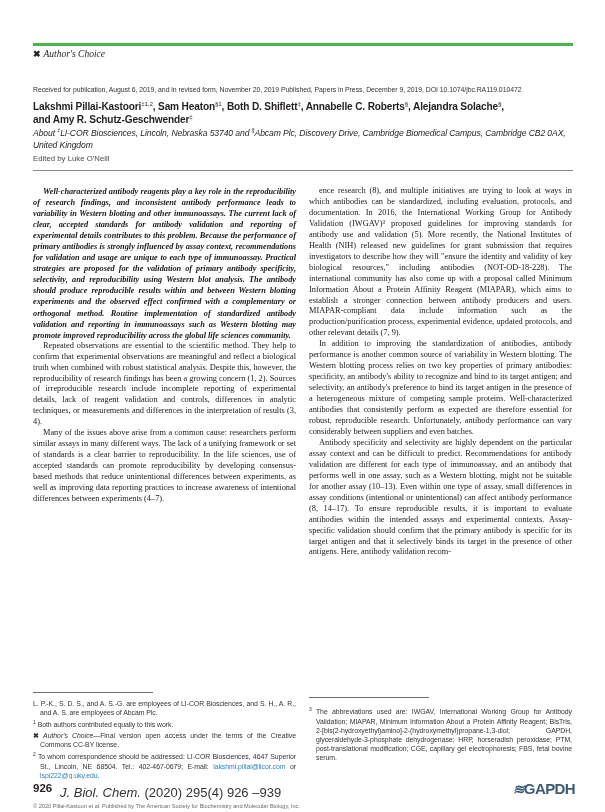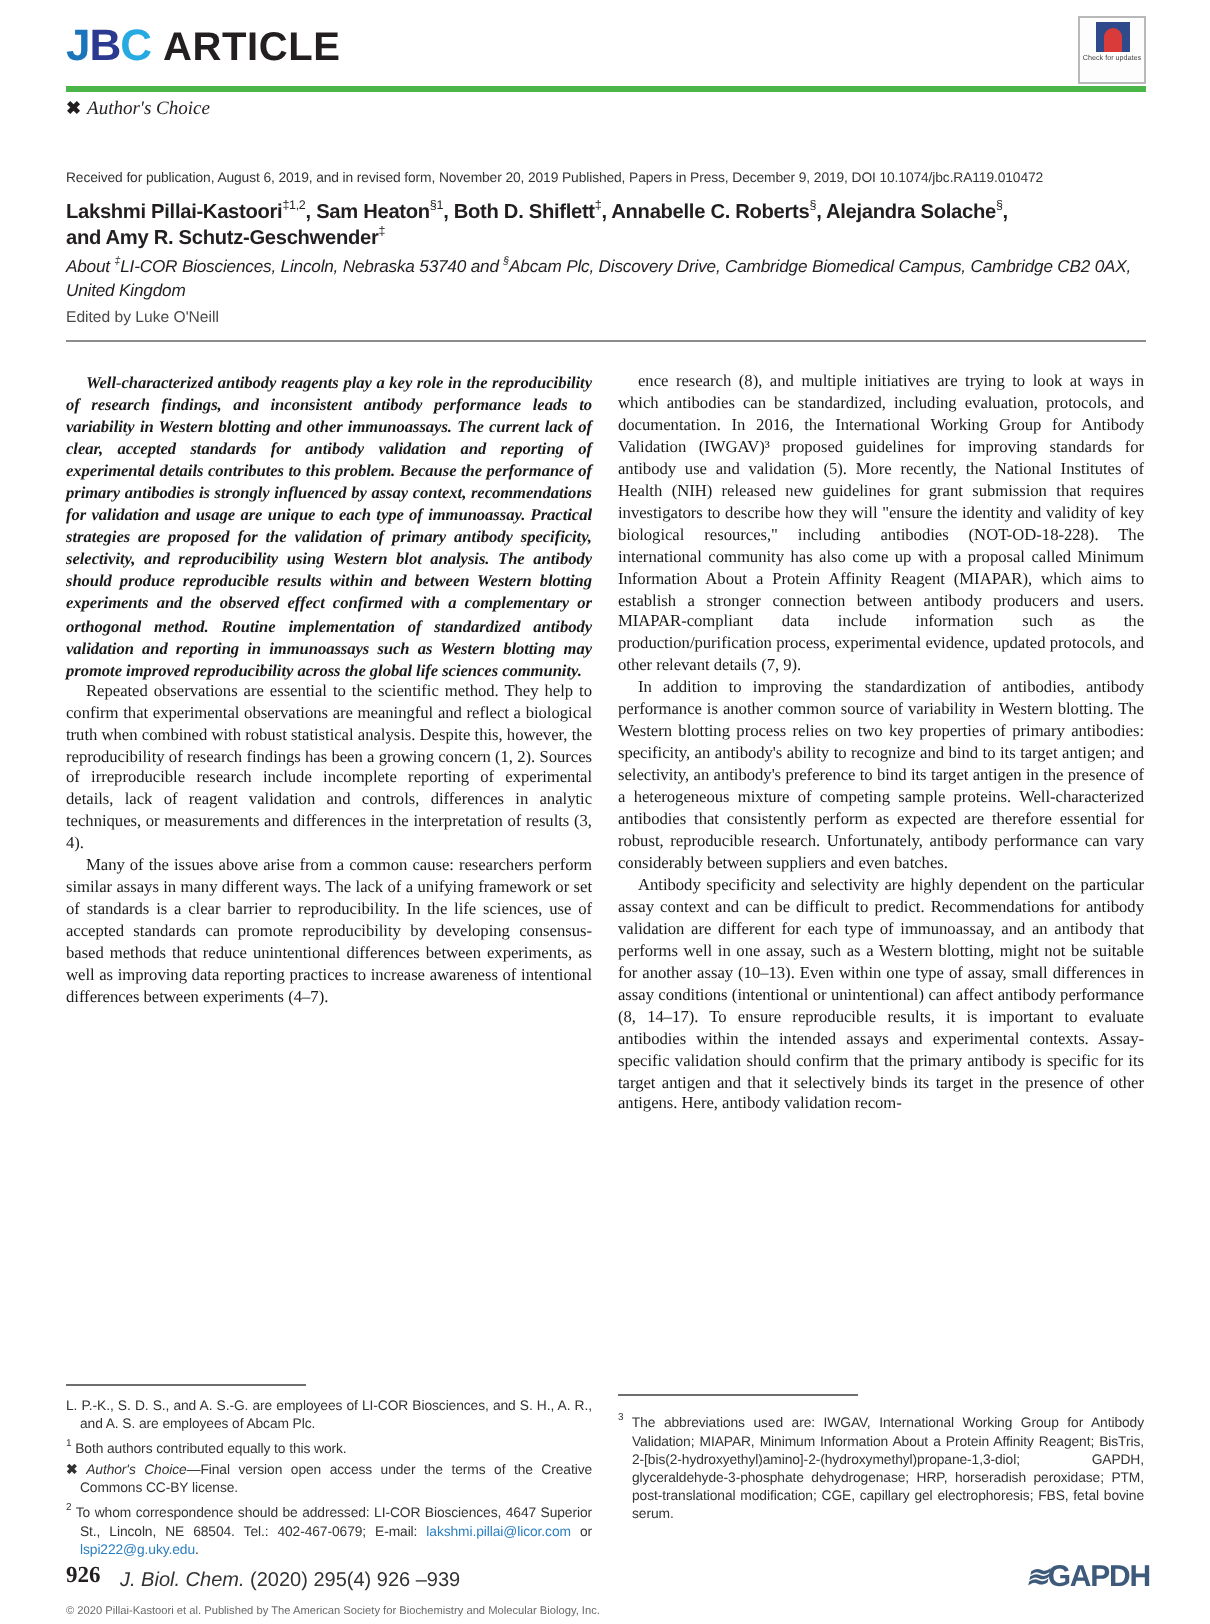--- a/index.html
+++ b/index.html
@@ -247,30 +247,30 @@
   
   .footer-rule {
     position: absolute;
     left: 0; top: 779px;
     width: 605px; height: 3px;
     background: #ffffff;
   }
   .pagenum {
     position: absolute;
     left: 33px; top: 782px;
-    font-family: Liberation Serif, serif;
+    font-family: Liberation Sans, sans-serif;
     font-weight: bold;
     font-size: 11.5px;
     color: #231f20;
   }
   .citation {
     position: absolute;
     left: 60px; top: 785px;
     font-family: "Liberation Sans", sans-serif;
-    font-size: 10px;
+    font-size: 13px;
     color: #333;
   }
   .citation .ital { font-style: italic; }
 
   .asbmb {
     position: absolute;
     right: 30px; top: 780px;
     font-family: "Liberation Sans", sans-serif;
     font-weight: bold;
     font-size: 15px;
@@ -291,29 +291,20 @@
     font-size: 5.6px;
     color: #6a6a6a;
     white-space: nowrap;
   }
 </style>
 </head>
 <body>
 
 <div class="page">
 
-  <div class="masthead">
-    <div class="brand">
-      <span class="jbc-j">J</span><span class="jbc-b">B</span><span class="jbc-c">C</span><span class="article">ARTICLE</span>
-    </div>
-    <div class="crossmark">
-      <div class="cm-box"></div>
-      <div class="cm-label">Check for updates</div>
-    </div>
-  </div>
 
   <div class="rule-green"></div>
 
   <div class="authors-choice">
     <span class="ac-mark">✖</span><span>Author's Choice</span>
   </div>
 
 
   <div class="pubinfo">Received for publication, August 6, 2019, and in revised form, November 20, 2019  Published, Papers in Press, December 9, 2019, DOI 10.1074/jbc.RA119.010472</div>
 

